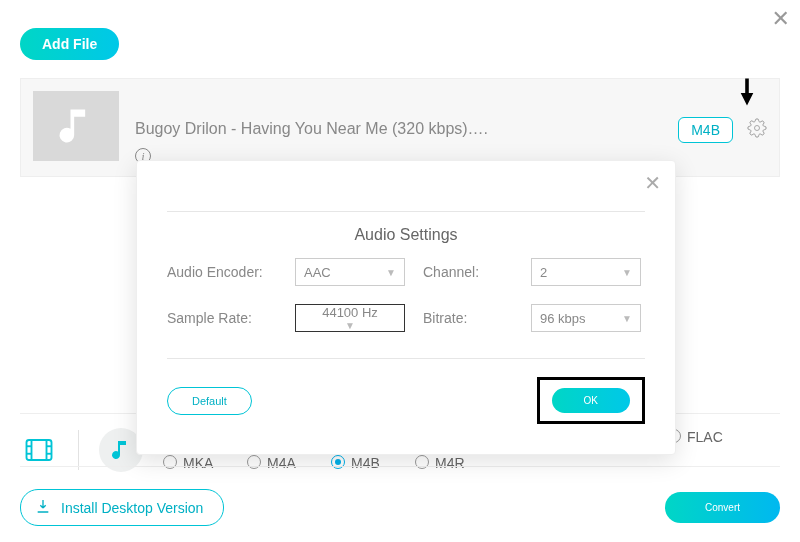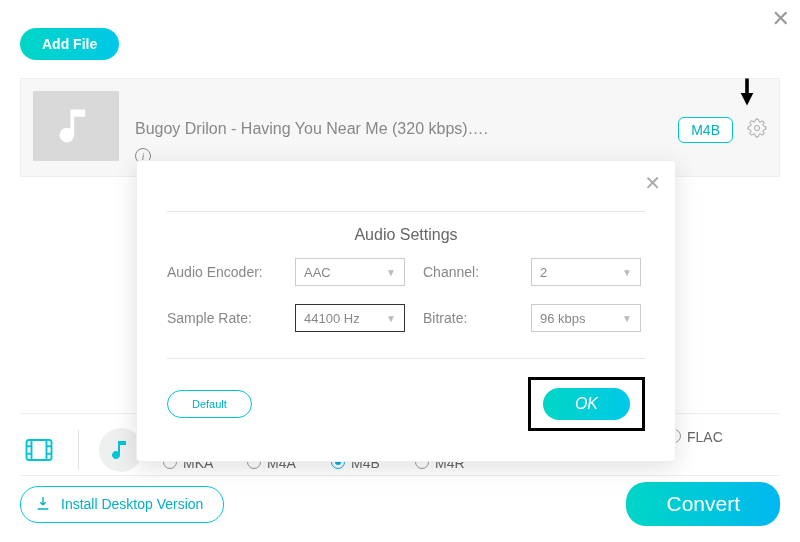--- a/index.html
+++ b/index.html
@@ -45,32 +45,32 @@
   .settings-grid {
     display: grid; grid-template-columns: 110px 110px 90px 110px;
     row-gap: 18px; column-gap: 18px; align-items: center;
     color: #888; font-size: 14px; margin-top: 14px;
   }
   .select {
     border: 1px solid #ccc; height: 28px; display: flex; align-items: center;
     justify-content: space-between; padding: 0 8px; color: #888; font-size: 13px;
     background: #fff;
   }
-  .select.selected { border: 1.5px solid #333; }
+  .select.selected { border: 1.5px solid #333; flex-direction: column; }
   .chev { font-size: 10px; color: #bbb; }
 
   .modal hr.div2 { margin: 26px 0 18px; }
   .modal-buttons { display: flex; align-items: center; gap: 14px; }
   .btn-outline {
     border: 1.5px solid #00c4d6; color: #00b0c4; background: #fff;
     border-radius: 18px; padding: 7px 24px; font-size: 11px; cursor: pointer;
   }
   .btn-primary {
     background: linear-gradient(90deg, #00d6c6, #00c8e8); color: #fff;
-    border: none; border-radius: 18px; padding: 7px 32px; font-size: 16px; cursor: pointer; font-style: italic;
+    border: none; border-radius: 18px; padding: 7px 32px; font-size: 10px; cursor: pointer;
   }
   .ok-wrap { border: 3px solid #000; padding: 8px 12px; display: inline-block; }
   .spacer { flex: 1; }
 
   .format-bar {
     position: absolute; left: 20px; right: 20px; bottom: 70px;
     border-top: 1px solid #eee; padding-top: 14px; display: flex; align-items: center; gap: 20px;
   }
   .mode-icon { width: 38px; height: 38px; display: flex; align-items: center; justify-content: center; }
   .mode-icon.video svg { width: 30px; height: 30px; stroke: #00c4d6; fill: none; stroke-width: 1.5; }
@@ -78,32 +78,32 @@
   .mode-icon.audio svg { width: 24px; height: 24px; fill: #00c4d6; }
   .vdiv { width: 1px; height: 40px; background: #e2e2e2; }
   .formats { display: grid; grid-template-columns: repeat(7, 84px); row-gap: 10px; }
   .radio { display: flex; align-items: flex-start; gap: 6px; color: #666; font-size: 14px; cursor: pointer; }
   .rdot { width: 14px; height: 14px; border: 1.5px solid #999; border-radius: 50%; display: inline-block; position: relative; }
   .rdot.on { border-color: #00b0e8; }
   .rdot.on::after { content: ""; position: absolute; inset: 3px; background: #00b0e8; border-radius: 50%; }
 
   .bottom-bar {
     position: absolute; left: 20px; right: 20px; bottom: 16px;
-    border-top: 1px solid #eee; padding-top: 6px;
+    border-top: 1px solid #eee; padding-top: 22px;
     display: flex; align-items: center; justify-content: space-between;
   }
   .install-btn {
     border: 1.5px solid #00c4d6; color: #00b0c4; background: #fff;
     border-radius: 18px; padding: 8px 20px 8px 14px; font-size: 14px; cursor: pointer;
     display: flex; align-items: center; gap: 10px;
   }
   .dl-icon svg { width: 16px; height: 16px; stroke: #00b0c4; fill: none; stroke-width: 2; }
   .convert-btn {
     background: linear-gradient(90deg, #00d6c6, #00b8f0); color: #fff;
-    border: none; border-radius: 20px; padding: 10px 40px; font-size: 21px; cursor: pointer;
+    border: none; border-radius: 20px; padding: 10px 40px; font-size: 10px; cursor: pointer;
   }
 </style>
 </head>
 <body>
 
 <span class="top-close">✕</span>
 
 <button class="add-file-btn">Add File</button>
 
 <div class="file-row">

